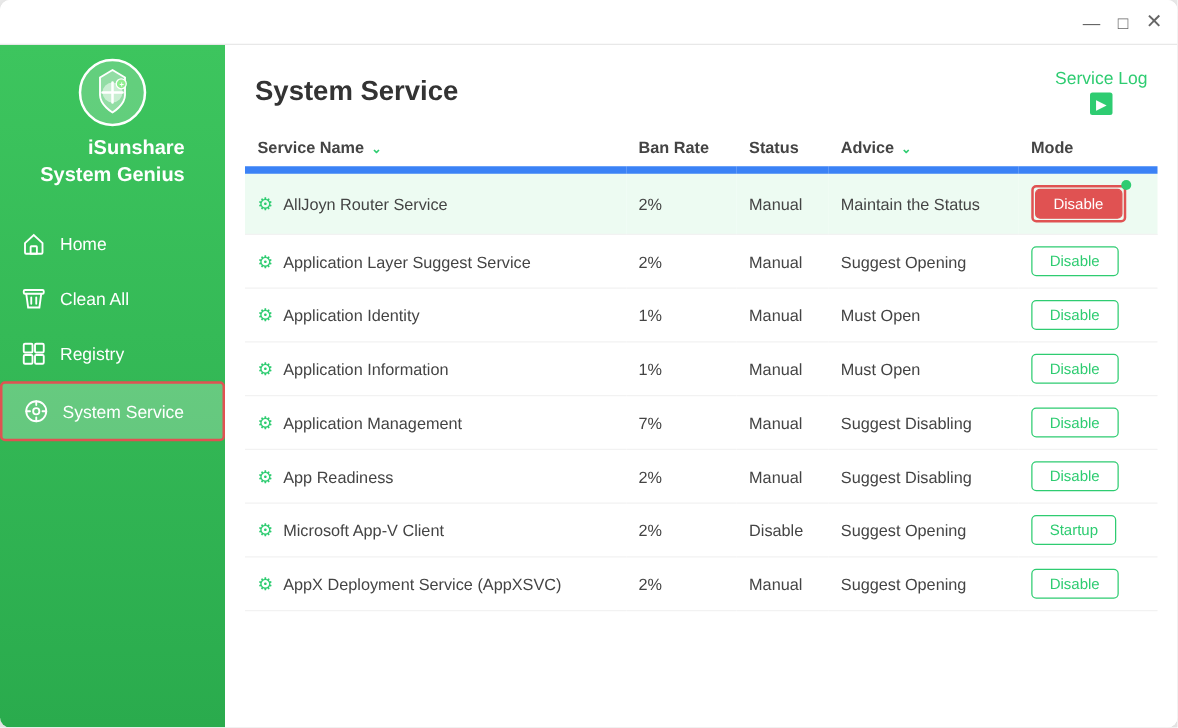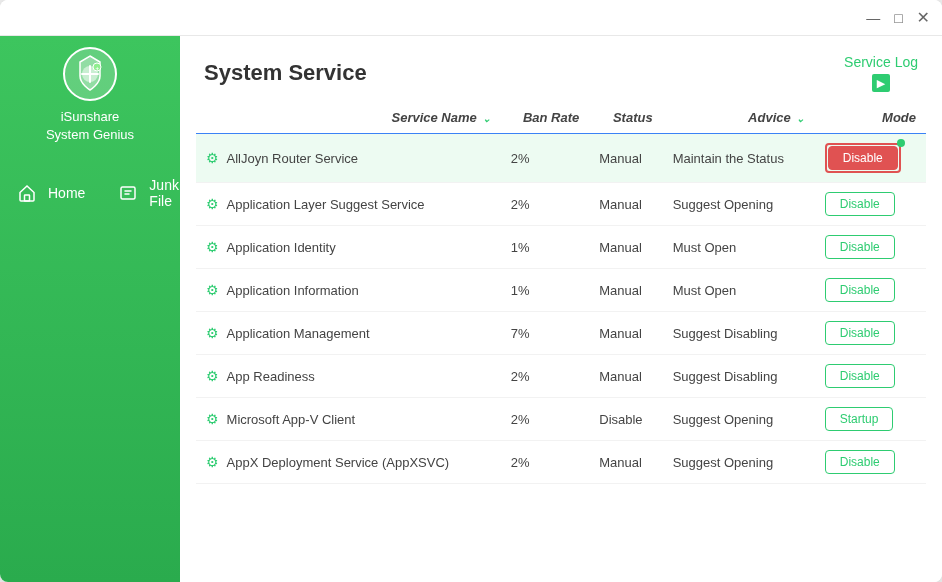--- a/index.html
+++ b/index.html
@@ -64,29 +64,29 @@
       align-items: center;
       margin-bottom: 20px;
     }
     .logo-icon {
       width: 56px;
       height: 56px;
       margin-bottom: 6px;
     }
     .sidebar-app-name {
       color: #fff;
-      font-size: 13px;
-      font-weight: 400;
-      text-align: center;
+      font-size: 16px;
+      font-weight: 700;
+      text-align: right;
       line-height: 1.4;
     }
     .sidebar-nav {
       width: 100%;
       display: flex;
-      flex-direction: row;
+      flex-direction: column;
     }
     .sidebar-item {
       display: flex;
       align-items: center;
       gap: 10px;
       padding: 11px 16px;
       cursor: pointer;
       color: #fff;
       font-size: 14px;
       font-weight: 500;
@@ -154,26 +154,25 @@
       overflow-y: auto;
       padding: 0 16px 16px 16px;
     }
     table {
       width: 100%;
       border-collapse: collapse;
       font-size: 13px;
     }
     thead tr th {
       padding: 8px 10px;
-      text-align: right;
+      text-align: left;
       font-weight: 600;
       color: #444;
-      border-bottom: 1px solid #3b82f6;
+      border-bottom: 6px solid #3b82f6;
       white-space: nowrap;
-      font-style: italic;
     }
     thead tr th .sort-arrow {
       color: #2ecc71;
       font-size: 10px;
       margin-left: 2px;
     }
     tbody tr td {
       padding: 9px 10px;
       color: #444;
       border-bottom: 1px solid #f2f2f2;
@@ -245,31 +244,32 @@
         <div class="sidebar-item">
           <span class="sidebar-item-icon">
             <svg width="20" height="20" viewBox="0 0 20 20" fill="none">
                 <path d="M3 9.5L10 3l7 6.5V17a1 1 0 01-1 1H4a1 1 0 01-1-1V9.5z" stroke="white" stroke-width="1.5" fill="none"></path>
                 <rect x="7.5" y="12" width="5" height="6" rx="0.5" stroke="white" stroke-width="1.5" fill="none"></rect>
               </svg>
           </span>
           <span>Home</span>
         </div>
 
-
         <div class="sidebar-item">
           <span class="sidebar-item-icon">
             <svg width="20" height="20" viewBox="0 0 20 20" fill="none">
-                <rect x="3" y="4" width="14" height="12" rx="1.5" stroke="white" stroke-width="1.5" fill="none"></rect>
-                <line x1="7" y1="8" x2="13" y2="8" stroke="white" stroke-width="1.5" stroke-linecap="round"></line>
-                <line x1="7" y1="11" x2="11" y2="11" stroke="white" stroke-width="1.5" stroke-linecap="round"></line>
+                <rect x="2" y="3" width="16" height="3" rx="1" stroke="white" stroke-width="1.5" fill="none"></rect>
+                <path d="M4 6l1.5 11h9L16 6" stroke="white" stroke-width="1.5" fill="none"></path>
+                <line x1="8" y1="9" x2="8" y2="14" stroke="white" stroke-width="1.5" stroke-linecap="round"></line>
+                <line x1="12" y1="9" x2="12" y2="14" stroke="white" stroke-width="1.5" stroke-linecap="round"></line>
               </svg>
           </span>
-          <span>Junk File</span>
-        </div>
+          <span>Clean All</span>
+        </div>
+
 
         <div class="sidebar-item">
           <span class="sidebar-item-icon">
             <svg width="20" height="20" viewBox="0 0 20 20" fill="none">
                 <rect x="2" y="2" width="7" height="7" rx="1" stroke="white" stroke-width="1.5" fill="none"></rect>
                 <rect x="11" y="2" width="7" height="7" rx="1" stroke="white" stroke-width="1.5" fill="none"></rect>
                 <rect x="2" y="11" width="7" height="7" rx="1" stroke="white" stroke-width="1.5" fill="none"></rect>
                 <rect x="11" y="11" width="7" height="7" rx="1" stroke="white" stroke-width="1.5" fill="none"></rect>
               </svg>
           </span>

